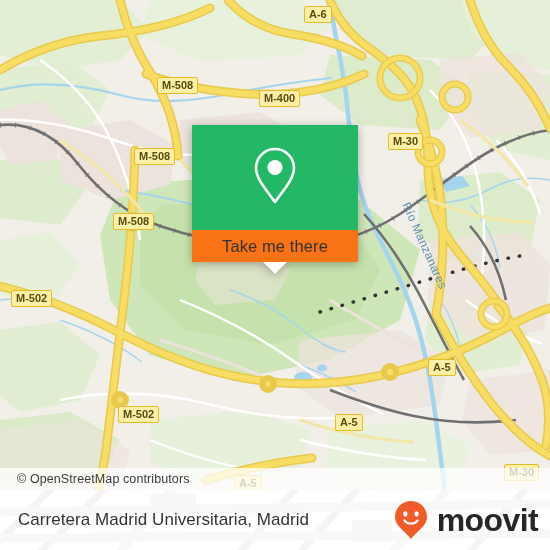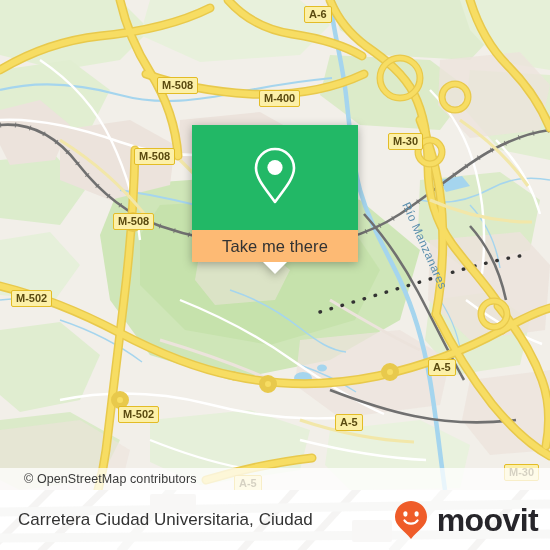--- a/index.html
+++ b/index.html
@@ -34,21 +34,21 @@
   .attribution {
     position: absolute;
     left: 0;
     bottom: 0;
     width: 100%;
     height: 22px;
     background: rgba(255,255,255,0.75);
     display: flex;
     align-items: center;
     box-sizing: border-box;
-    padding-left: 24px;
+    padding-left: 17px;
     font-size: 12.5px;
     color: #3a3a3a;
     letter-spacing: .1px;
   }
 
   
   .popup {
     position: absolute;
     left: 192px;
     top: 125px;
@@ -57,21 +57,21 @@
   }
   .popup-top {
     height: 105px;
     background: #22b866;
     display: flex;
     align-items: center;
     justify-content: center;
   }
   .popup-bottom {
     height: 32px;
-    background: #fdba74;
+    background: #f97316;
     display: flex;
     align-items: center;
     justify-content: center;
     font-size: 16.5px;
     color: #333333;
     letter-spacing: .1px;
   }
   .popup-tail {
     position: absolute;
     left: 50%;
@@ -360,21 +360,21 @@
         <path d="M120,62 L176,-6"></path>
         <path d="M392,62 L452,-6"></path>
       </g>
       <g fill="#eeecea">
         <rect x="150" y="4" width="46" height="20" rx="2"></rect>
         <rect x="352" y="30" width="40" height="22" rx="2"></rect>
       </g>
     </svg>
 
     <div class="footer-inner">
-      <div class="footer-title">Carretera Ciudad Universitaria, Ciudad</div>
+      <div class="footer-title">Carretera Madrid Universitaria, Madrid</div>
       <div class="logo">
         <span style="display:inline-block;line-height:0;">
           <svg width="34" height="40" viewBox="0 0 34 40" xmlns="http://www.w3.org/2000/svg">
             <path d="M17 1 C8.2 1 1 8.2 1 17 C1 26 10 30 17 39 C24 30 33 26 33 17 C33 8.2 25.8 1 17 1 Z" fill="#ef5c29"></path>
             <ellipse cx="11.4" cy="14" rx="2.1" ry="2.7" fill="#ffffff"></ellipse>
             <ellipse cx="22.6" cy="14" rx="2.1" ry="2.7" fill="#ffffff"></ellipse>
             <path d="M10.5 20.5 C13 24.6 21 24.6 23.5 20.5" fill="none" stroke="#ffffff" stroke-width="2.3" stroke-linecap="round"></path>
           </svg>
         </span>
         <span class="logo-text">moovit</span>

